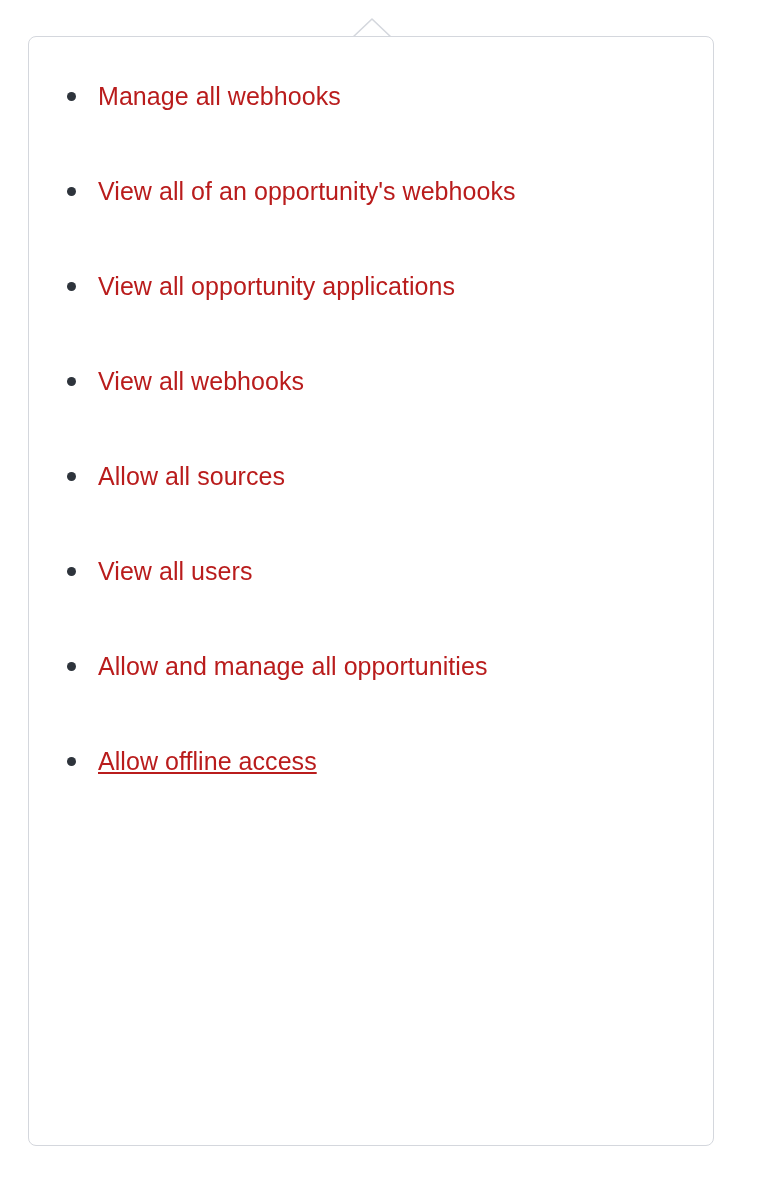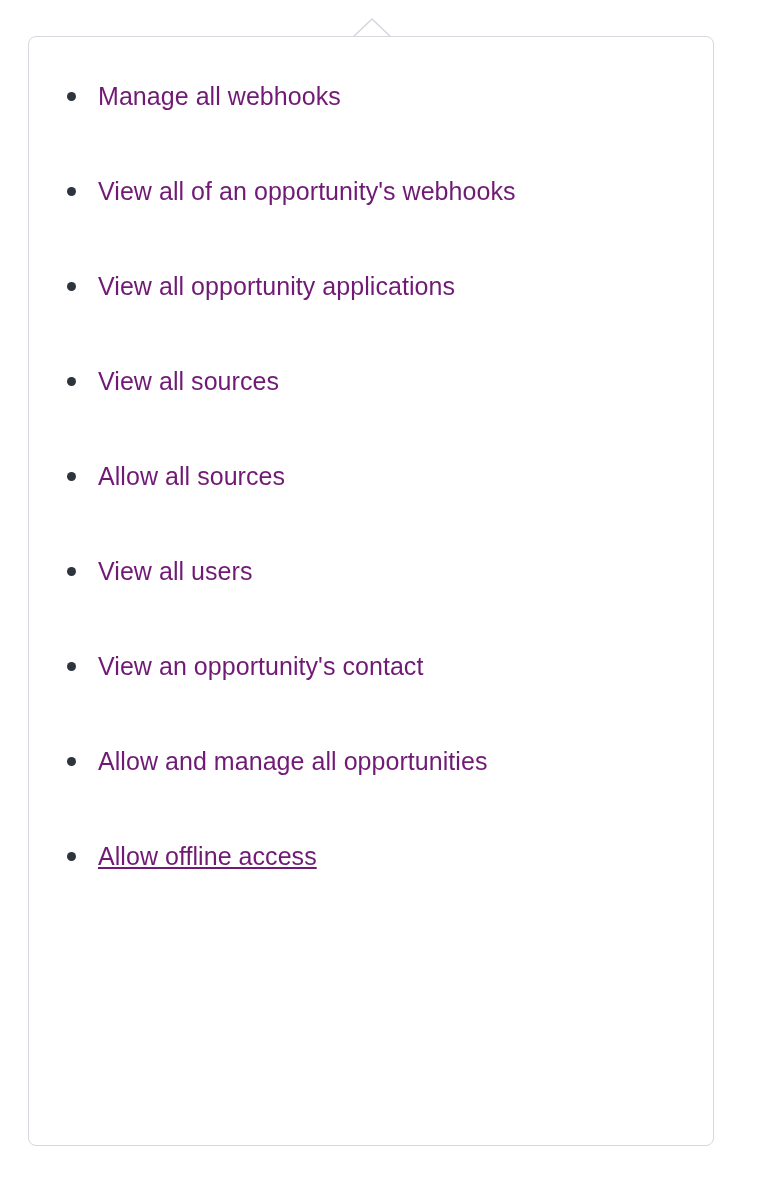--- a/index.html
+++ b/index.html
@@ -53,21 +53,21 @@
     margin: 0;
     padding: 0;
   }
 
   li.perm-item {
     position: relative;
     padding-left: 43px;
     margin: 0 0 44px 0;
     font-size: 25px;
     line-height: 51px;
-    color: #701a75;
+    color: #b91c1c;
     letter-spacing: 0.05px;
     max-width: 600px;
   }
   li.perm-item:last-child {
     margin-bottom: 0;
     text-decoration: underline;
   }
 
   li.perm-item .bullet {
     position: absolute;
@@ -108,38 +108,34 @@
         <span class="label">View all of an opportunity's webhooks</span>
       </li>
 
       <li class="perm-item">
         <span class="bullet"></span>
         <span class="label">View all opportunity applications</span>
       </li>
 
       <li class="perm-item">
         <span class="bullet"></span>
-        <span class="label">View all sources</span>
+        <span class="label">View all webhooks</span>
       </li>
 
       <li class="perm-item">
         <span class="bullet"></span>
         <span class="label">Allow all sources</span>
       </li>
 
 
       <li class="perm-item">
         <span class="bullet"></span>
         <span class="label">View all users</span>
       </li>
 
-      <li class="perm-item">
-        <span class="bullet"></span>
-        <span class="label">View an opportunity's contact</span>
-      </li>
 
 
 
       <li class="perm-item">
         <span class="bullet"></span>
         <span class="label">Allow and manage all opportunities</span>
       </li>
 
       <li class="perm-item">
         <span class="bullet"></span>

